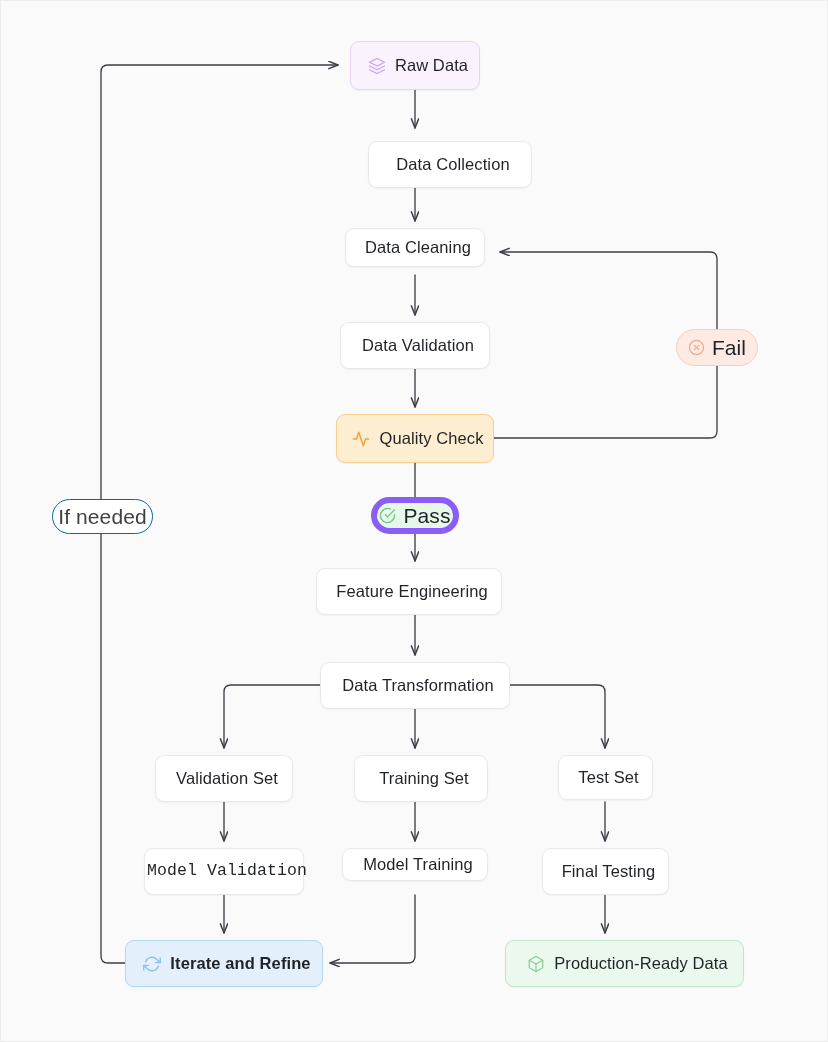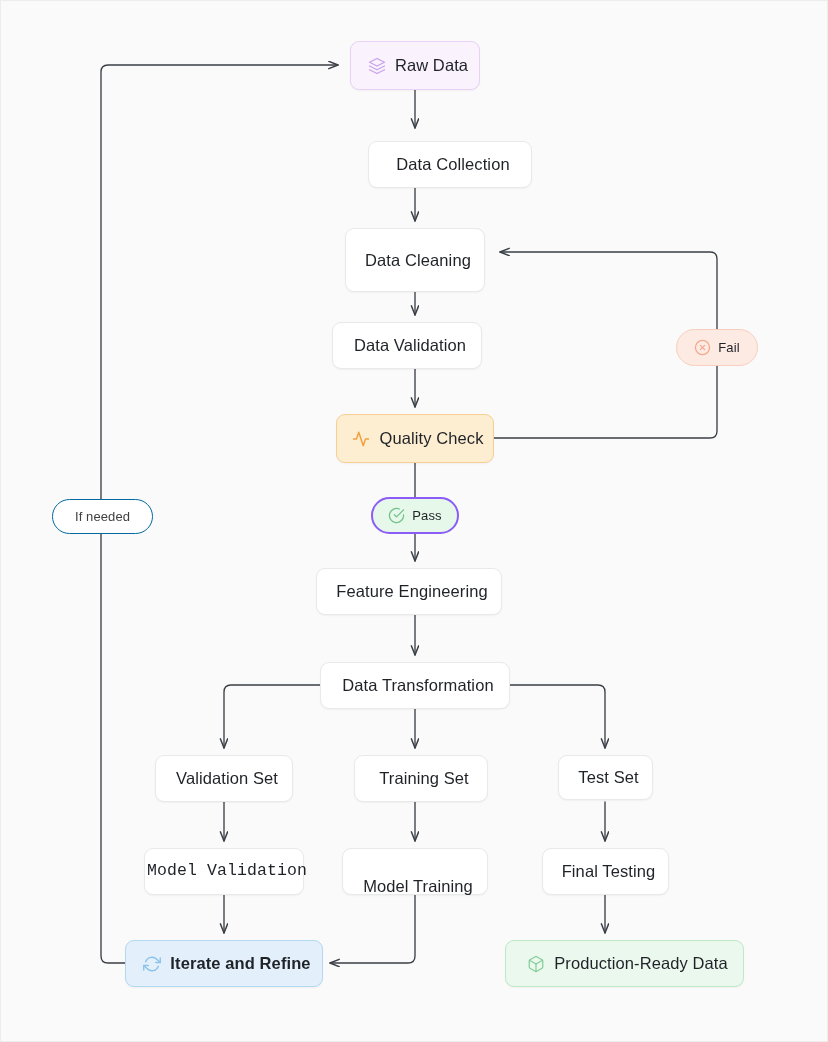--- a/index.html
+++ b/index.html
@@ -67,31 +67,31 @@
 
   
   .badge {
     position: absolute;
     box-sizing: border-box;
     display: flex;
     align-items: center;
     justify-content: center;
     gap: 7px;
     border-radius: 999px;
-    font-size: 13px;
+    font-size: 21px;
     letter-spacing: 0.1px;
     white-space: nowrap;
     z-index: 3;
     text-align: right;
   }
   .badge .nicon {
     display:inline-flex; align-items:center; justify-content:center;
     width: 17px; height: 17px; flex: 0 0 17px;
   }
-  .b-pass  { background:#e6f8ea; border:2px solid #8b5cf6; color:#1f2227; }
+  .b-pass  { background:#e6f8ea; border:6px solid #8b5cf6; color:#1f2227; }
   .b-fail  { background:#fdeae3; border:1px solid #f8cfbe; color:#1f2227; }
   .b-plain { background:#ffffff; border:1px solid #0369a1; color:#404040; }
 </style>
 </head>
 <body>
 
 <div id="canvas">
 
   <svg id="edges" viewBox="0 0 828 1042" xmlns="http://www.w3.org/2000/svg">
     <defs>
@@ -127,24 +127,24 @@
             <polygon points="12 2 2 7 12 12 22 7 12 2"></polygon>
             <polyline points="2 17 12 22 22 17"></polyline>
             <polyline points="2 12 12 17 22 12"></polyline>
           </svg>
         </span>
         <span class="label">Raw Data</span>
       </div>
       <div class="node v-plain" style="left: 339px; top: 140px; width: 164px; height: 47px; margin-left: 28px;">
         <span class="label">Data Collection</span>
       </div>
-      <div class="node v-plain" style="left: 344px; top: 227px; width: 140px; height: 64px; text-align: right;">
+      <div class="node v-plain" style="left: 344px; top: 227px; width: 140px; height: 39px; text-align: right;">
         <span class="label">Data Cleaning</span>
       </div>
-      <div class="node v-plain" style="left: 331px; top: 321px; width: 150px; height: 47px;">
+      <div class="node v-plain" style="left: 339px; top: 321px; width: 150px; height: 47px;">
         <span class="label">Data Validation</span>
       </div>
       <div class="node v-orange" style="left: 335px; top: 413px; width: 158px; height: 49px;">
         <span class="nicon">
           <svg width="18" height="18" viewBox="0 0 24 24" fill="none" stroke="#f0a03c" stroke-width="1.9" stroke-linecap="round" stroke-linejoin="round">
             <polyline points="22 12 18 12 15 21 9 3 6 12 2 12"></polyline>
           </svg>
         </span>
         <span class="label">Quality Check</span>
       </div>
@@ -159,21 +159,21 @@
       </div>
       <div class="node v-plain" style="left: 353px; top: 754px; width: 134px; height: 47px;">
         <span class="label">Training Set</span>
       </div>
       <div class="node v-plain" style="left: 557px; top: 754px; width: 95px; height: 45px;">
         <span class="label">Test Set</span>
       </div>
       <div class="node v-plain" style="left: 143px; top: 847px; width: 160px; height: 47px; font-family: Liberation Mono, monospace;">
         <span class="label">Model Validation</span>
       </div>
-      <div class="node v-plain" style="left: 341px; top: 847px; width: 146px; height: 47px; align-items: flex-end;">
+      <div class="node v-plain" style="left: 341px; top: 847px; width: 146px; height: 33px;">
         <span class="label">Model Training</span>
       </div>
       <div class="node v-plain" style="left: 541px; top: 847px; width: 127px; height: 47px;">
         <span class="label">Final Testing</span>
       </div>
       <div class="node v-blue" style="left: 124px; top: 939px; width: 198px; height: 47px;">
         <span class="nicon">
           <svg width="18" height="18" viewBox="0 0 24 24" fill="none" stroke="#8bc2ea" stroke-width="1.8" stroke-linecap="round" stroke-linejoin="round">
             <polyline points="23 4 23 10 17 10"></polyline>
             <polyline points="1 20 1 14 7 14"></polyline>

